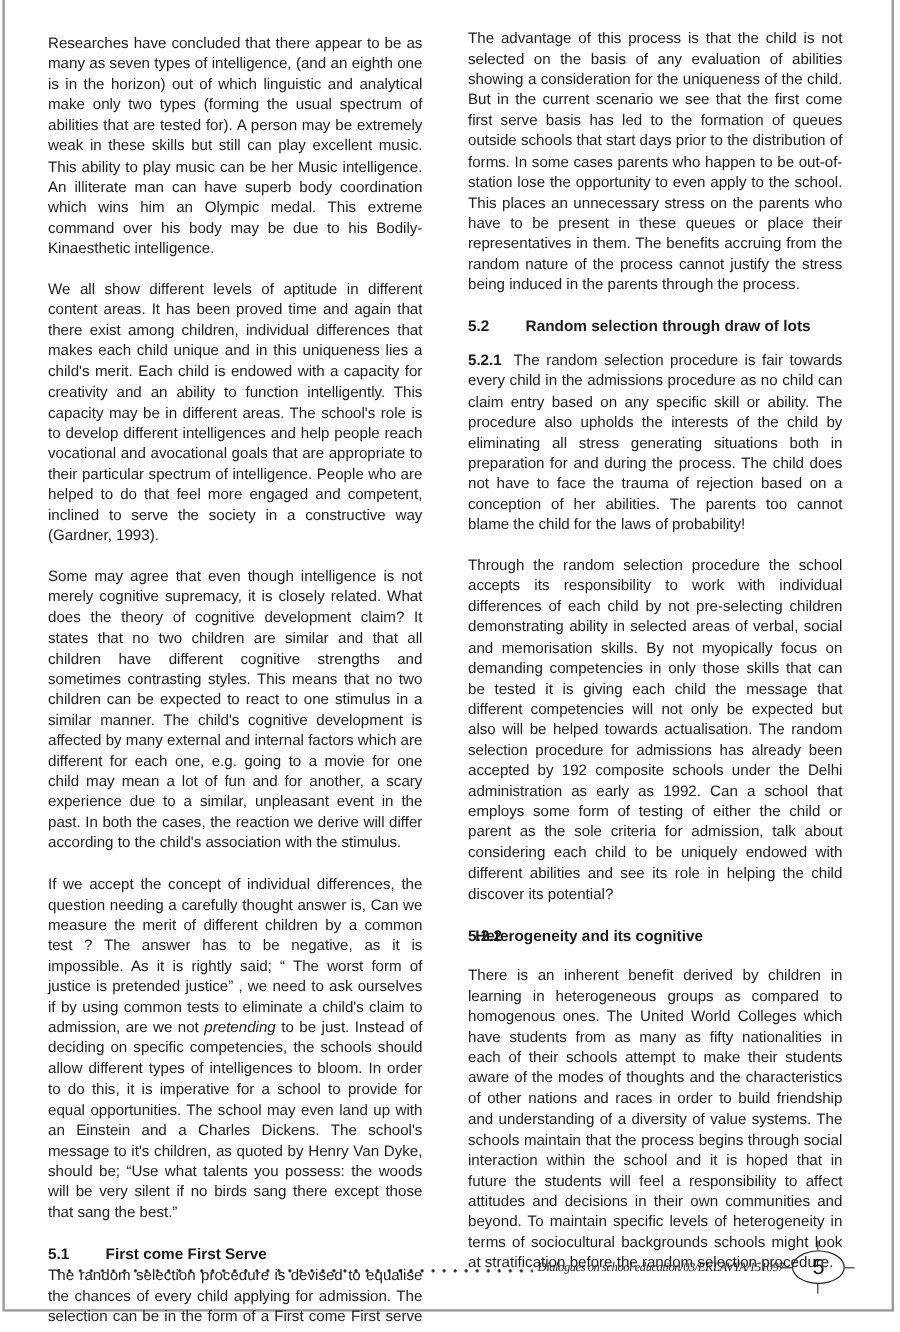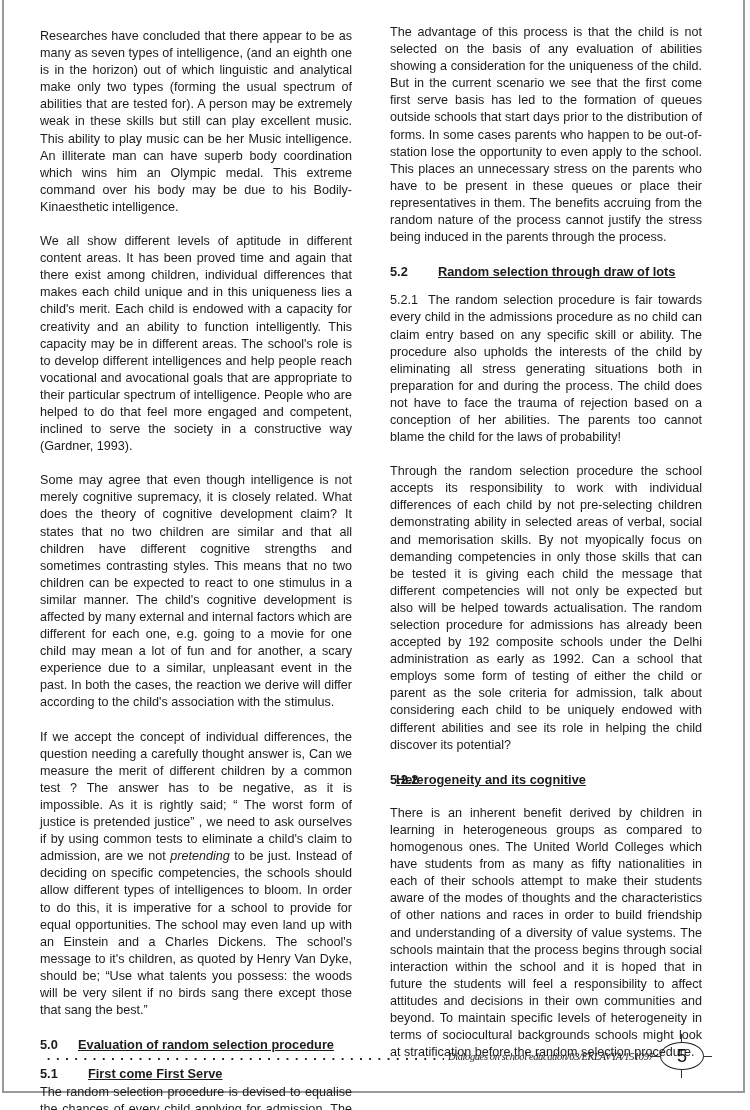--- a/index.html
+++ b/index.html
@@ -5,27 +5,27 @@
   html, body { margin: 0; padding: 0; background: #ffffff; }
   body { width: 750px; height: 1110px; position: relative; overflow: hidden;
          font-family: "Liberation Sans", "DejaVu Sans", sans-serif; color: #1c1c1c; }
   .frame { position: absolute; left: 2px; top: -2px; width: 743px; height: 1095px;
            border: 2px solid #9a9a9a; box-sizing: border-box; background: #fff; }
   .col { position: absolute; top: 28px; width: 312px; font-size: 12.6px; line-height: 17.1px;
          text-align: justify; }
   .col.left { left: 40px; }
   .col.right { left: 390px; top: 24px; }
   .col p { margin: 0 0 17px 0; }
-  .heading { font-weight: bold; font-size: 12.8px; margin: 0 0 12px 0; text-align: left; text-decoration: underline; }
+  .heading { font-weight: bold; font-size: 12.8px; margin: 0 0 12px 0; text-align: left; }
   .heading .num { display: inline-block; }
   .h50 .num { width: 38px; }
   .h51 .num { width: 48px; }
   .h52 .num { width: 48px; }
   .h522 .num { width: 0; margin-right: 6px; }
-  .inline-num { font-weight: normal; margin-right: 10px; }
+  .inline-num { font-weight: bold; margin-right: 10px; }
   .h51 { margin-bottom: 2px; }
   em { font-style: italic; }
   .footer { position: absolute; left: 44px; top: 1048px; width: 660px; height: 30px; }
   .dots { position: absolute; left: 0; top: 8px; width: 400px; height: 6px;
           background-image: radial-gradient(circle, #222 1.1px, transparent 1.4px);
           background-size: 9.2px 6px; background-repeat: repeat-x; }
   .source { position: absolute; left: 404px; top: 3px; font-family: "Liberation Serif", "DejaVu Serif", serif;
             font-style: italic; font-size: 10.5px; letter-spacing: -0.4px; color: #222; white-space: nowrap; }
   .page-oval { position: absolute; left: 616px; top: -6px; width: 42px; height: 26px;
                border: 1.5px solid #222; border-radius: 50%; font-size: 18px; text-align: center;
@@ -41,23 +41,20 @@
 </head>
 <body>
 
 <div class="frame"></div>
 
 <div class="col left">
   <p>Researches have concluded that there appear to be as many as seven types of intelligence, (and an eighth one is in the horizon) out of which linguistic and analytical make only two types  (forming the usual spectrum of abilities that are tested for). A person may be extremely weak in these skills but still can play excellent music. This ability to play music can be her Music intelligence. An illiterate man can have superb body coordination which  wins him an Olympic medal. This extreme command over his body may be due to his Bodily-Kinaesthetic intelligence.</p>
   <p>We all show different levels of aptitude in different content areas. It has been proved time and again that there exist among children, individual differences  that makes each child unique and in this uniqueness lies a child's  merit. Each child is endowed with a capacity for creativity and an ability to function intelligently. This capacity may be in different areas. The school's role is to develop different intelligences and help people reach vocational and avocational goals that are appropriate  to their particular spectrum of intelligence. People who are helped to do that feel more engaged and competent, inclined to serve the society in a constructive way (Gardner, 1993).</p>
   <p>Some may agree that even though intelligence is not merely cognitive supremacy, it is  closely related. What does the theory of cognitive development claim?  It states that no two children are similar and that all children have different cognitive strengths and sometimes contrasting styles. This means that no two children can be expected to react to one stimulus in a similar manner. The child's cognitive development is affected by many external and internal factors which are different for each one,  e.g. going to a movie for one child may mean a lot of fun and for another, a scary experience due to a similar, unpleasant event in the past. In both the cases, the reaction we derive will differ according to the child's association with the stimulus.</p>
   <p><span>If we accept the concept of individual differences, the question needing a carefully thought answer is, Can we measure the merit of different children by a common test ? The answer has to be negative, as it is impossible. As it is rightly said; “ The worst form of justice is pretended justice” , we need to ask ourselves if by using common tests to eliminate a child's claim to admission, are we not </span><em>pretending</em><span> to be just. Instead of deciding on specific competencies, the schools should allow different types of intelligences to bloom. In order to do this, it is imperative for a school to provide for equal opportunities.  The school may even land up with an Einstein and a Charles Dickens. The school's message to it's children, as quoted by Henry Van Dyke, should be; “Use what talents you possess: the woods will be very silent if no birds sang there except those that sang the best.”</span></p>
-  <div class="heading h50">
-    <span class="num">5.0</span><span>Evaluation of random selection procedure</span>
-  </div>
   <div class="heading h51">
     <span class="num">5.1</span><span>First come First Serve</span>
   </div>
   <p style="margin-bottom:0">The random selection procedure is devised to equalise the chances of every child applying for admission. The selection can be in the form of a First come First serve basis with</p>
 </div>
 
 <div class="col right">
   <p>The advantage of this process is that the child is not selected on the basis of any evaluation of abilities showing a consideration for the uniqueness of the child. But in the current scenario we see that the first come first serve basis has led to the formation of queues outside schools that start days prior to the distribution of forms. In some cases parents who happen to be out-of-station lose the opportunity to even apply to the school. This places an unnecessary stress on the parents who have to be present in these queues or place their representatives in them. The benefits accruing from the random nature of the process cannot justify the stress being induced in the parents through the process.</p>
   <div class="heading h52">
     <span class="num">5.2</span><span>Random selection through draw of lots</span>

